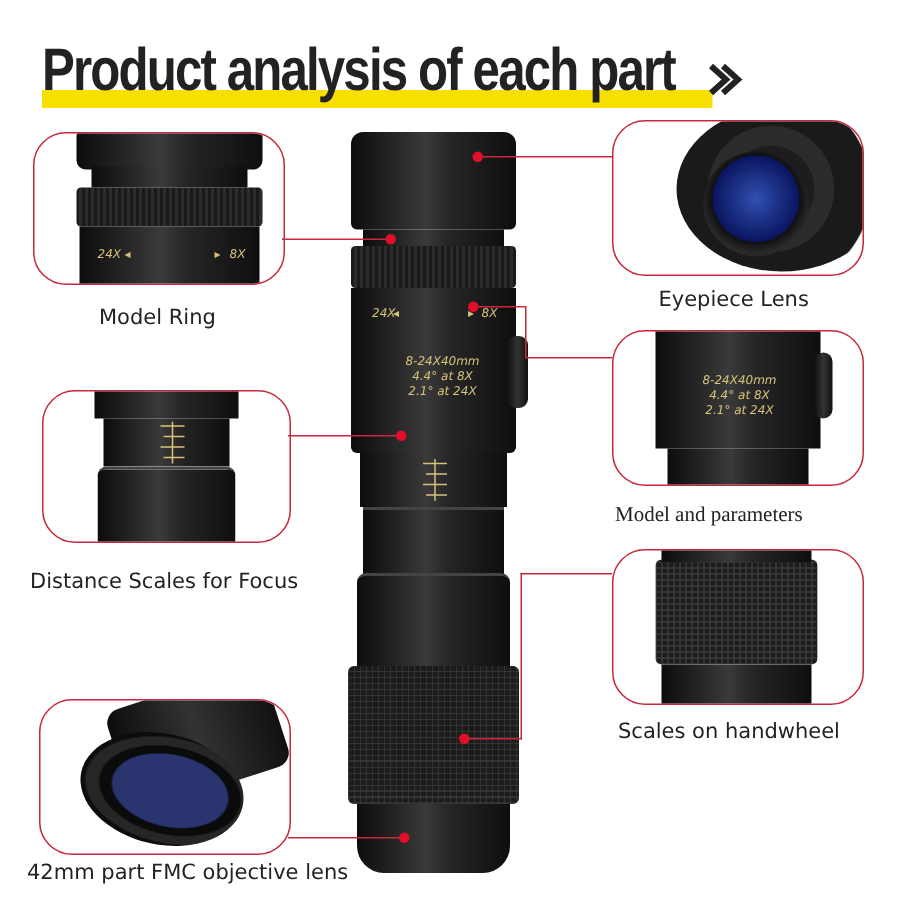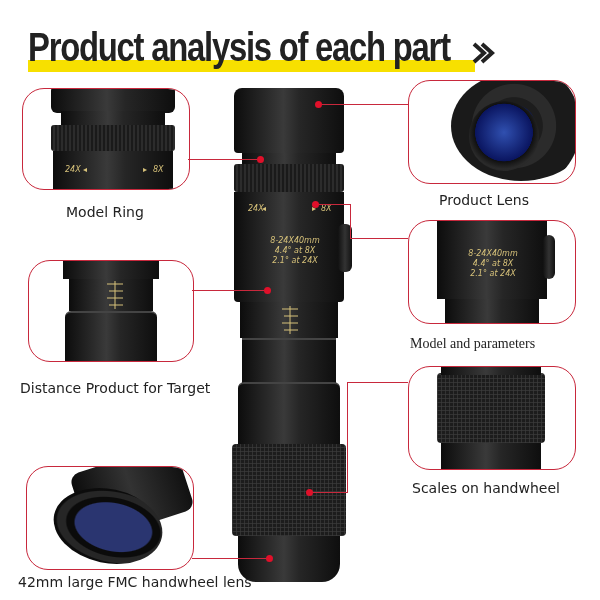--- a/index.html
+++ b/index.html
@@ -81,21 +81,21 @@
   </div>
 </div>
 <div class="label" style="left:66px;top:204px;">Model Ring</div>
 <div class="line" style="left:188px;top:159px;width:72px;height:1px;"></div>
 <div class="dot" style="left:257px;top:156px;"></div>
 
 <div class="callout" style="left:408px;top:80px;width:166px;height:102px;">
   <div style="position:absolute;left:42px;top:-10px;width:140px;height:110px;border-radius:50%;background:radial-gradient(circle at 45% 50%,#0d1a5a 0 22%,#1d1d1d 23% 30%,#2b2b2b 31% 44%,#1a1a1a 45% 70%,transparent 71%);"></div>
   <div style="position:absolute;left:60px;top:20px;width:70px;height:70px;border-radius:50%;background:radial-gradient(circle at 50% 45%,#3050b0 0%,#0a1560 55%,#101010 56%,#2a2a2a 70%,#151515 100%);"></div>
 </div>
-<div class="label" style="left:439px;top:192px;">Product Lens</div>
+<div class="label" style="left:439px;top:192px;">Eyepiece Lens</div>
 <div class="line" style="left:322px;top:104px;width:86px;height:1px;"></div>
 <div class="dot" style="left:315px;top:101px;"></div>
 
 <div class="callout" style="left:408px;top:220px;width:166px;height:102px;">
   <div class="tube" style="position:absolute;left:28px;top:-4px;width:110px;height:82px;">
     <div style="position:absolute;left:16px;top:32px;width:80px;text-align:center;line-height:10px;">
       <div class="gold" style="font-size:8px;">8-24X40mm</div>
       <div class="gold" style="font-size:8px;">4.4° at 8X</div>
       <div class="gold" style="font-size:8px;">2.1° at 24X</div>
     </div>
@@ -115,34 +115,34 @@
     <svg style="position:absolute;left:26px;top:2px;" width="40" height="30" viewBox="0 0 40 30">
       <line x1="20" y1="0" x2="20" y2="28" stroke="#d7c27a"></line>
       <line x1="12" y1="3" x2="28" y2="3" stroke="#d7c27a"></line>
       <line x1="14" y1="10" x2="28" y2="10" stroke="#d7c27a"></line>
       <line x1="12" y1="17" x2="28" y2="17" stroke="#d7c27a"></line>
       <line x1="14" y1="24" x2="28" y2="24" stroke="#d7c27a"></line>
     </svg>
   </div>
   <div class="tube" style="position:absolute;left:36px;top:50px;width:92px;height:52px;border-top:2px solid #444;border-radius:6px 6px 0 0;"></div>
 </div>
-<div class="label" style="left:20px;top:380px;">Distance Product for Target</div>
+<div class="label" style="left:20px;top:380px;">Distance Scales for Focus</div>
 <div class="line" style="left:192px;top:290px;width:76px;height:1px;"></div>
 <div class="dot" style="left:264px;top:287px;"></div>
 
 <div class="callout" style="left:408px;top:366px;width:166px;height:102px;">
   <div class="knurl2" style="position:absolute;left:28px;top:6px;width:108px;height:70px;border-radius:4px;"></div>
   <div class="tube" style="position:absolute;left:32px;top:-4px;width:100px;height:12px;"></div>
   <div class="tube" style="position:absolute;left:32px;top:76px;width:100px;height:28px;"></div>
 </div>
 <div class="label" style="left:412px;top:480px;">Scales on handwheel</div>
 <div class="line" style="left:312px;top:492px;width:36px;height:1px;"></div>
 <div class="line" style="left:347px;top:382px;width:1px;height:111px;"></div>
 <div class="line" style="left:347px;top:382px;width:61px;height:1px;"></div>
 <div class="dot" style="left:306px;top:489px;"></div>
 
 <div class="callout" style="left:26px;top:466px;width:166px;height:102px;">
   <div style="position:absolute;left:50px;top:-10px;width:110px;height:70px;transform:rotate(-18deg);background:linear-gradient(90deg,#0c0c0c,#333,#111);border-radius:10px;"></div>
   <div style="position:absolute;left:26px;top:22px;width:110px;height:74px;border-radius:50%;background:radial-gradient(ellipse at 55% 50%,#2a3570 0 45%,#0b0b0b 47% 55%,#262626 57% 66%,#0c0c0c 68%);transform:rotate(12deg);"></div>
 </div>
-<div class="label" style="left:18px;top:574px;">42mm large FMC handwheel lens</div>
+<div class="label" style="left:18px;top:574px;">42mm part FMC objective lens</div>
 <div class="line" style="left:192px;top:558px;width:78px;height:1px;"></div>
 <div class="dot" style="left:266px;top:555px;"></div>
 
 </body></html>

